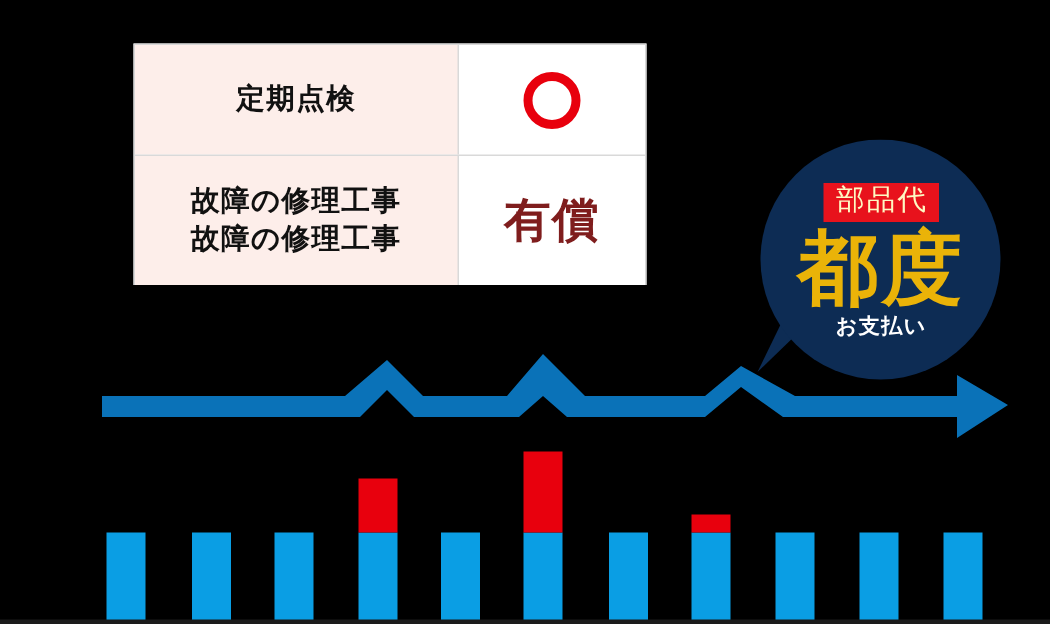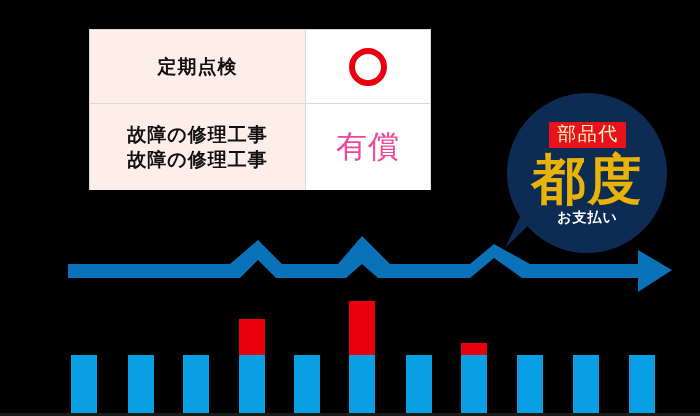--- a/index.html
+++ b/index.html
@@ -43,21 +43,21 @@
     flex:1 1 auto;
     background:#ffffff;
     display:flex;align-items:center;justify-content:center;
   }
   .mark-circle{
     width:38px;height:38px;border-radius:50%;
     border:6px solid #e8000d;
     box-sizing:border-box;
   }
   .value-text{
-    color:#ec4899;font-size:31px;font-weight:400;letter-spacing:1px;
+    color:#7f1d1d;font-size:31px;font-weight:700;letter-spacing:1px;
   }
 
   
   .bubble-wrap{position:absolute;left:495px;top:93px;width:185px;height:175px;}
   .bubble-svg{position:absolute;left:0;top:0;}
   .bubble-content{
     position:absolute;left:0;top:0;width:185px;height:160px;
     display:flex;flex-direction:column;align-items:center;justify-content:center;
     pointer-events:none;
   }

